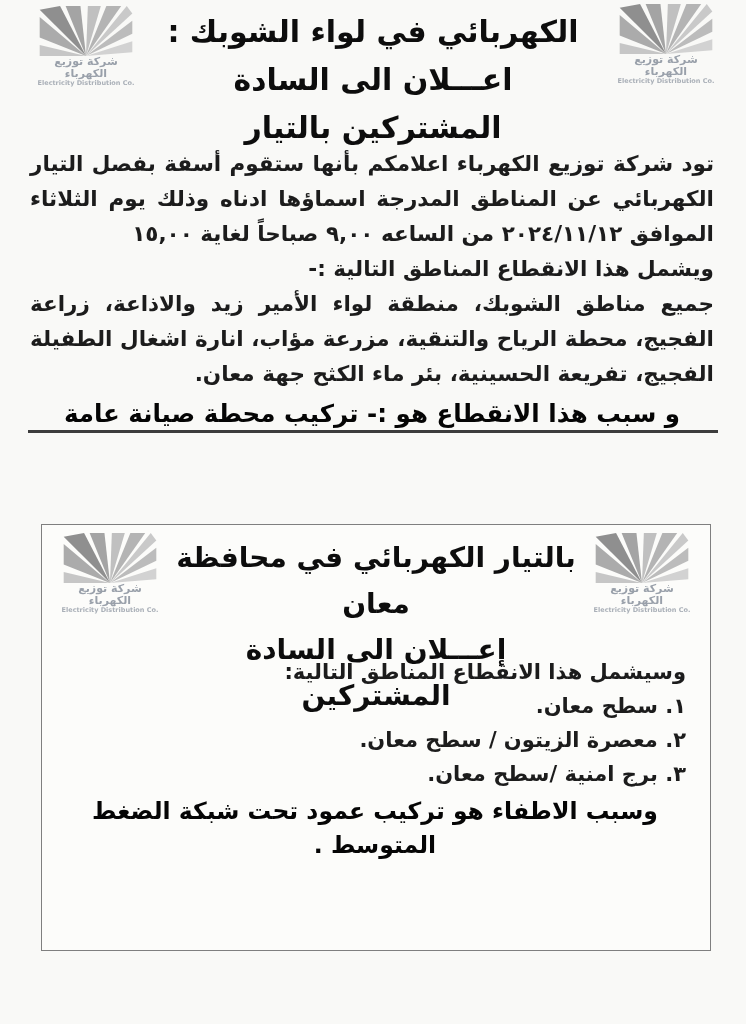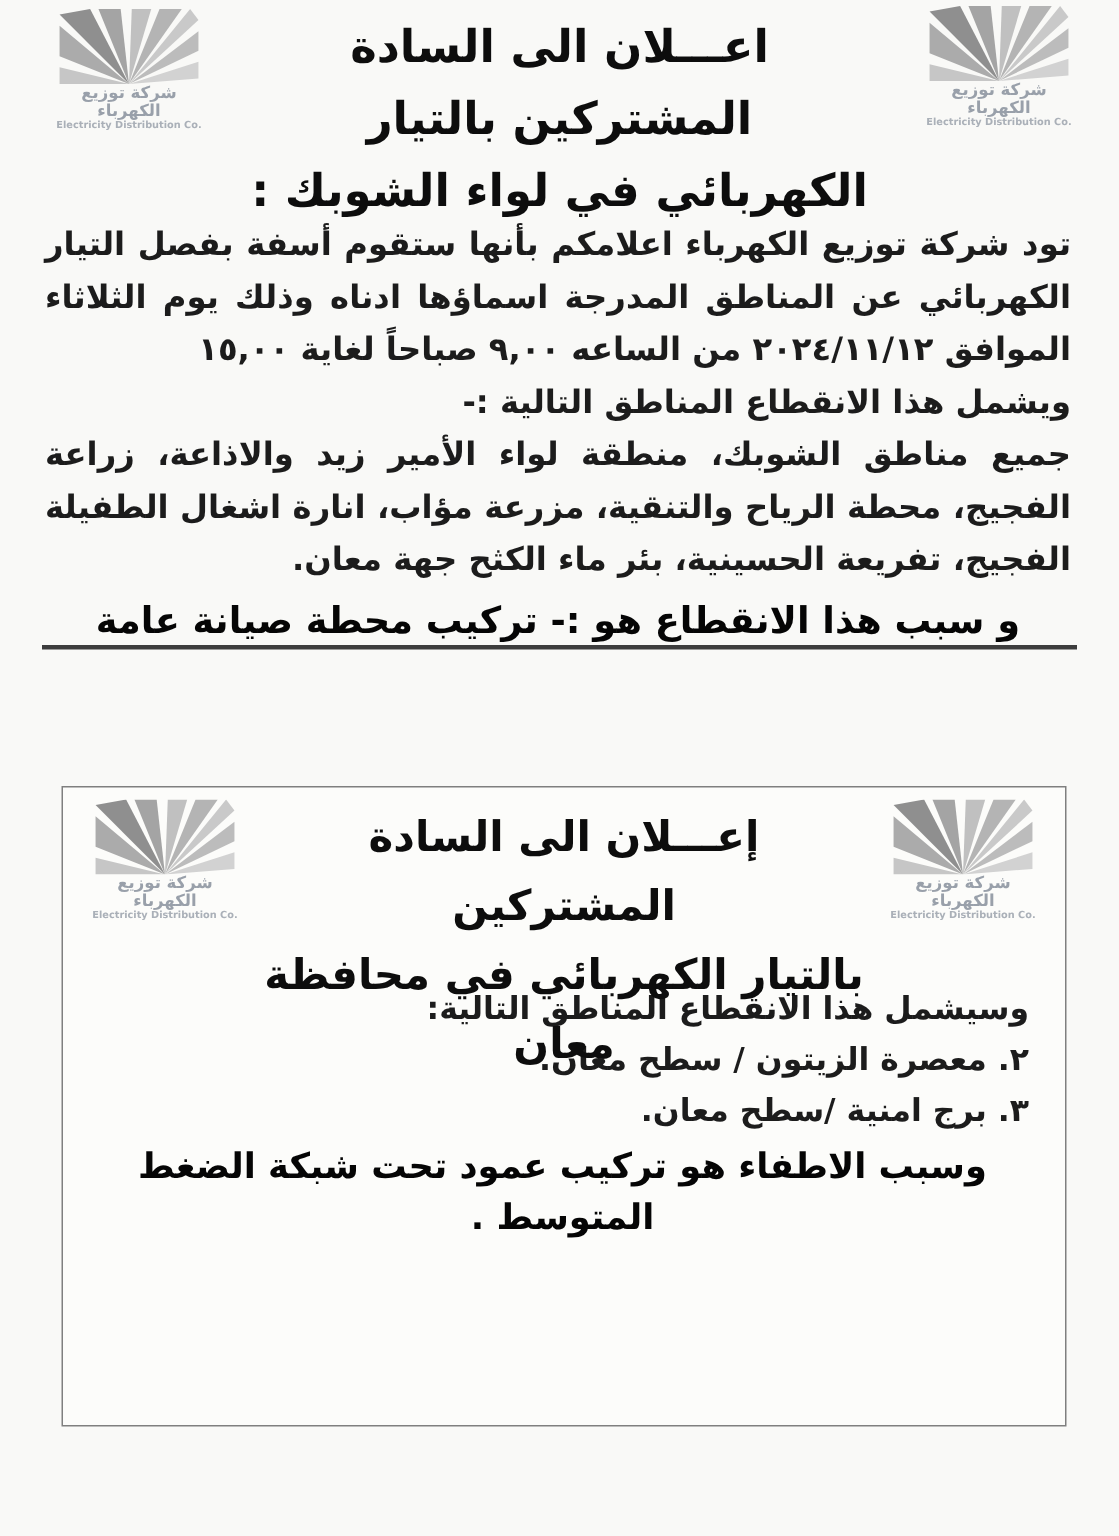--- a/index.html
+++ b/index.html
@@ -69,22 +69,22 @@
             <polygon points="50,54 94,0 100,8" fill="#c9c9c9"></polygon>
             <polygon points="50,54 100,16 100,30" fill="#bcbcbc"></polygon>
             <polygon points="50,54 100,38 100,50" fill="#d2d2d2"></polygon>
           </svg>
         </span>
         <span class="ar">شركة توزيع الكهرباء</span>
         <span class="en">Electricity Distribution Co.</span>
       </div>
 
       <h1 class="title">
+        <span style="display:block">الكهربائي في لواء الشوبك :</span>
         <span style="display:block">اعـــلان الى السادة المشتركين بالتيار</span>
-        <span style="display:block">الكهربائي في لواء الشوبك :</span>
       </h1>
 
       <div class="logo right">
         <span>
           <svg viewBox="0 0 100 54" aria-hidden="true">
             <polygon points="50,54 0,54 0,42" fill="#c6c6c6"></polygon>
             <polygon points="50,54 0,34 0,12" fill="#ababab"></polygon>
             <polygon points="50,54 0,4 22,0" fill="#8f8f8f"></polygon>
             <polygon points="50,54 28,0 44,0" fill="#a4a4a4"></polygon>
             <polygon points="50,54 52,0 66,0" fill="#c0c0c0"></polygon>
@@ -124,22 +124,22 @@
             <polygon points="50,54 94,0 100,8" fill="#c9c9c9"></polygon>
             <polygon points="50,54 100,16 100,30" fill="#bcbcbc"></polygon>
             <polygon points="50,54 100,38 100,50" fill="#d2d2d2"></polygon>
           </svg>
         </span>
         <span class="ar">شركة توزيع الكهرباء</span>
         <span class="en">Electricity Distribution Co.</span>
       </div>
 
       <h1 class="title">
+        <span style="display:block">بالتيار الكهربائي في محافظة معان</span>
         <span style="display:block">إعـــلان الى السادة المشتركين</span>
-        <span style="display:block">بالتيار الكهربائي في محافظة معان</span>
       </h1>
 
       <div class="logo right">
         <span>
           <svg viewBox="0 0 100 54" aria-hidden="true">
             <polygon points="50,54 0,54 0,42" fill="#c6c6c6"></polygon>
             <polygon points="50,54 0,34 0,12" fill="#ababab"></polygon>
             <polygon points="50,54 0,4 22,0" fill="#8f8f8f"></polygon>
             <polygon points="50,54 28,0 44,0" fill="#a4a4a4"></polygon>
             <polygon points="50,54 52,0 66,0" fill="#c0c0c0"></polygon>
@@ -150,20 +150,21 @@
           </svg>
         </span>
         <span class="ar">شركة توزيع الكهرباء</span>
         <span class="en">Electricity Distribution Co.</span>
       </div>
     </div>
 
     <div class="body">
       <p class="center">وسيشمل هذا الانقطاع المناطق التالية:</p>
       <ol class="areas">
+        <li>١. سطح معان.</li>
         <li>٢. معصرة الزيتون / سطح معان.</li>
         <li>٣. برج امنية /سطح معان.</li>
       </ol>
       <p class="reason">وسبب الاطفاء هو تركيب عمود تحت شبكة الضغط المتوسط .</p>
     </div>
   </section>
 
 </div>
 
 </body></html>

